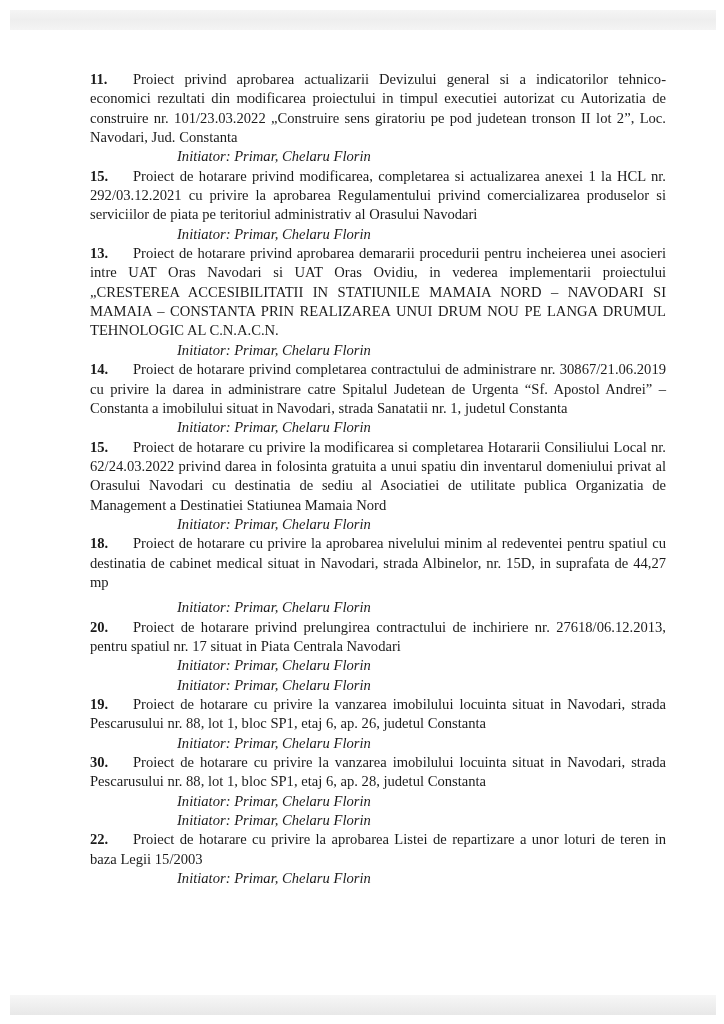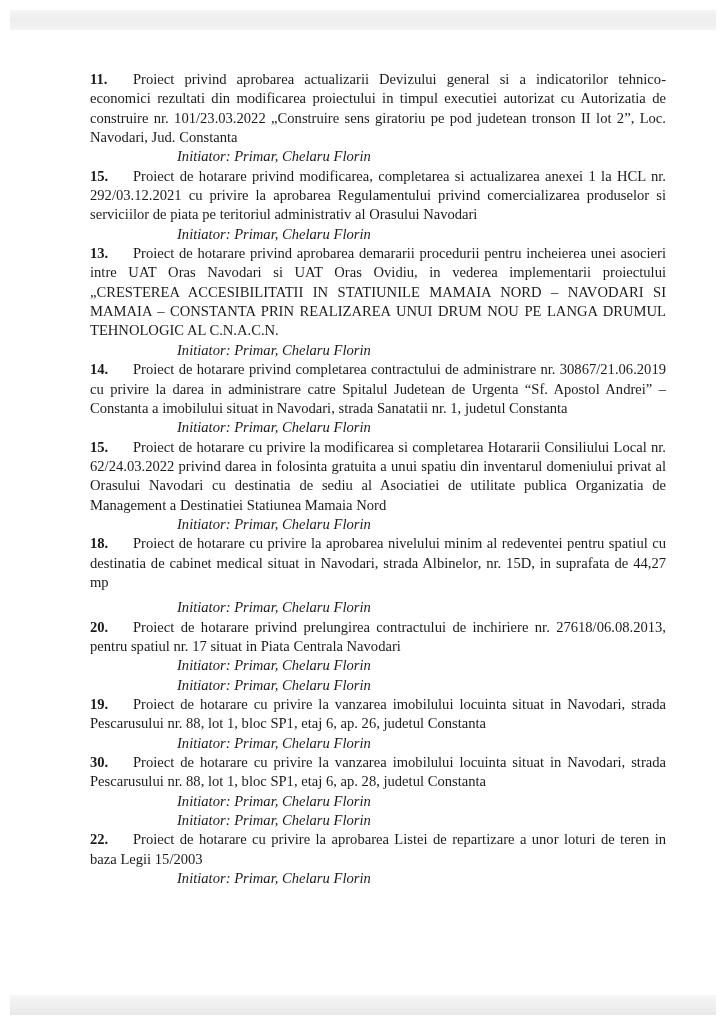--- a/index.html
+++ b/index.html
@@ -79,21 +79,21 @@
   </div>
   <div class="item">
     <p class="item-body"><span class="item-number">15.</span><span>Proiect de hotarare cu privire la modificarea si completarea Hotararii Consiliului Local nr. 62/24.03.2022 privind darea in folosinta gratuita a unui spatiu din inventarul domeniului privat al Orasului Navodari cu destinatia de sediu al Asociatiei de utilitate publica Organizatia de Management a Destinatiei Statiunea Mamaia Nord</span></p>
     <p class="initiator">Initiator: Primar, Chelaru Florin</p>
   </div>
   <div class="item">
     <p class="item-body"><span class="item-number">18.</span><span>Proiect de hotarare cu privire la aprobarea nivelului minim al redeventei pentru spatiul cu destinatia de cabinet medical situat in Navodari, strada Albinelor, nr. 15D, in suprafata de 44,27 mp</span></p>
     <p class="initiator spaced">Initiator: Primar, Chelaru Florin</p>
   </div>
   <div class="item">
-    <p class="item-body"><span class="item-number">20.</span><span>Proiect de hotarare privind prelungirea contractului de inchiriere nr. 27618/06.08.2013, pentru spatiul nr. 17 situat in Piata Centrala Navodari</span></p>
+    <p class="item-body"><span class="item-number">20.</span><span>Proiect de hotarare privind prelungirea contractului de inchiriere nr. 27618/06.12.2013, pentru spatiul nr. 17 situat in Piata Centrala Navodari</span></p>
     <p class="initiator">Initiator: Primar, Chelaru Florin</p>
   </div>
   <div class="item">
     <p class="initiator">Initiator: Primar, Chelaru Florin</p>
   </div>
   <div class="item">
     <p class="item-body"><span class="item-number">19.</span><span>Proiect de hotarare cu privire la vanzarea imobilului locuinta situat in Navodari, strada Pescarusului nr. 88, lot 1, bloc SP1, etaj 6, ap. 26, judetul Constanta</span></p>
     <p class="initiator">Initiator: Primar, Chelaru Florin</p>
   </div>
   <div class="item">

